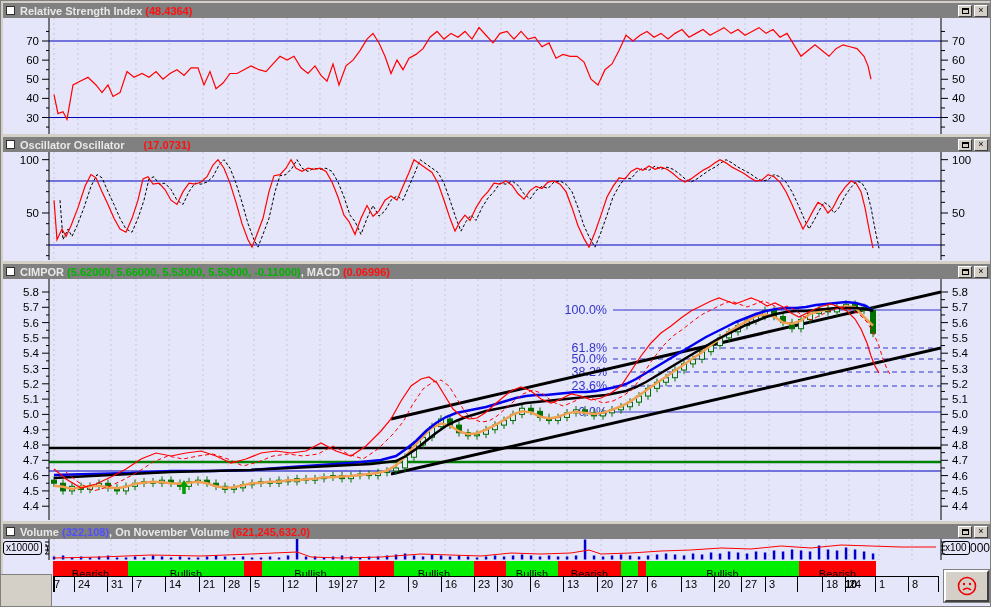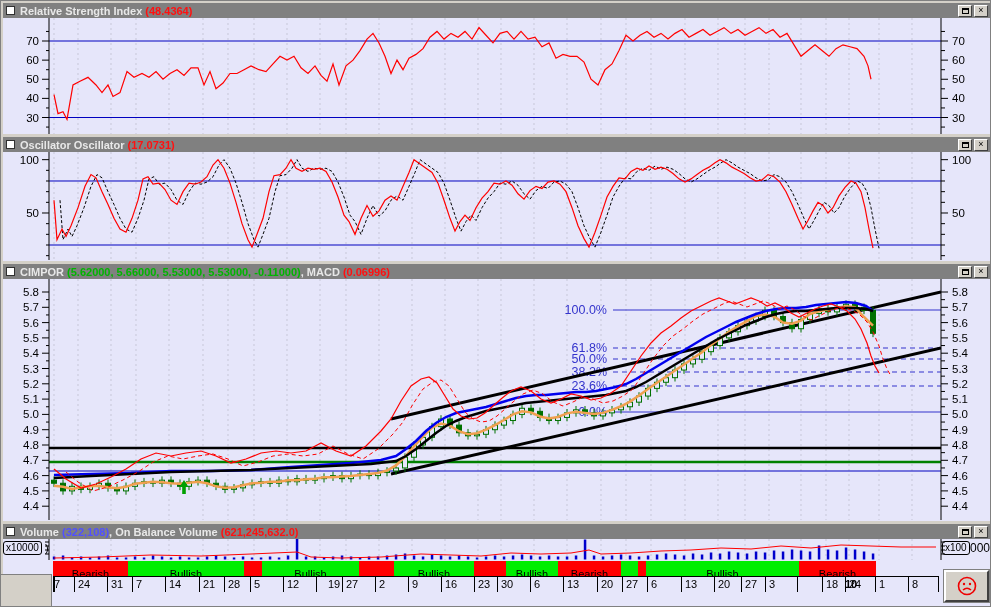--- a/index.html
+++ b/index.html
@@ -47,21 +47,21 @@
         <span class="tb-btn">
           <span class="restore-glyph"></span>
         </span>
         <span class="tb-btn">
           <span>×</span>
         </span>
       </span>
   </div>
   <div class="titlebar" style="top:136px;">
     <span class="tb-icon"></span>
-    <span class="tb-text" id="tt-sto"><span style="color: rgb(232, 232, 232);">Oscillator Oscillator </span><span style="color: rgb(255, 16, 16);">(17.0731)</span></span>
+    <span class="tb-text" id="tt-sto"><span style="color: rgb(232, 232, 232);">Oscillator Oscillator </span><span style="color: rgb(255, 16, 16); margin-left: 16px;">(17.0731)</span></span>
     <span class="tb-btns">
         <span class="tb-btn">
           <span class="restore-glyph"></span>
         </span>
         <span class="tb-btn">
           <span>×</span>
         </span>
       </span>
   </div>
   <div class="titlebar" style="top:263px;">
@@ -71,21 +71,21 @@
         <span class="tb-btn">
           <span class="restore-glyph"></span>
         </span>
         <span class="tb-btn">
           <span>×</span>
         </span>
       </span>
   </div>
   <div class="titlebar" style="top:523px;">
     <span class="tb-icon"></span>
-    <span class="tb-text" id="tt-vol"><span style="color: rgb(232, 232, 232);">Volume </span><span style="color: rgb(80, 80, 255);">(322,108)</span><span style="color: rgb(232, 232, 232);">, On Balance Volume </span><span style="color: rgb(255, 16, 16);">(621,245,632.0)</span></span>
+    <span class="tb-text" id="tt-vol"><span style="color: rgb(232, 232, 232);">Volume </span><span style="color: rgb(80, 80, 255);">(322,108)</span><span style="color: rgb(232, 232, 232);">, On November Volume </span><span style="color: rgb(255, 16, 16);">(621,245,632.0)</span></span>
     <span class="tb-btns">
         <span class="tb-btn">
           <span class="restore-glyph"></span>
         </span>
         <span class="tb-btn">
           <span>×</span>
         </span>
       </span>
   </div>
 

